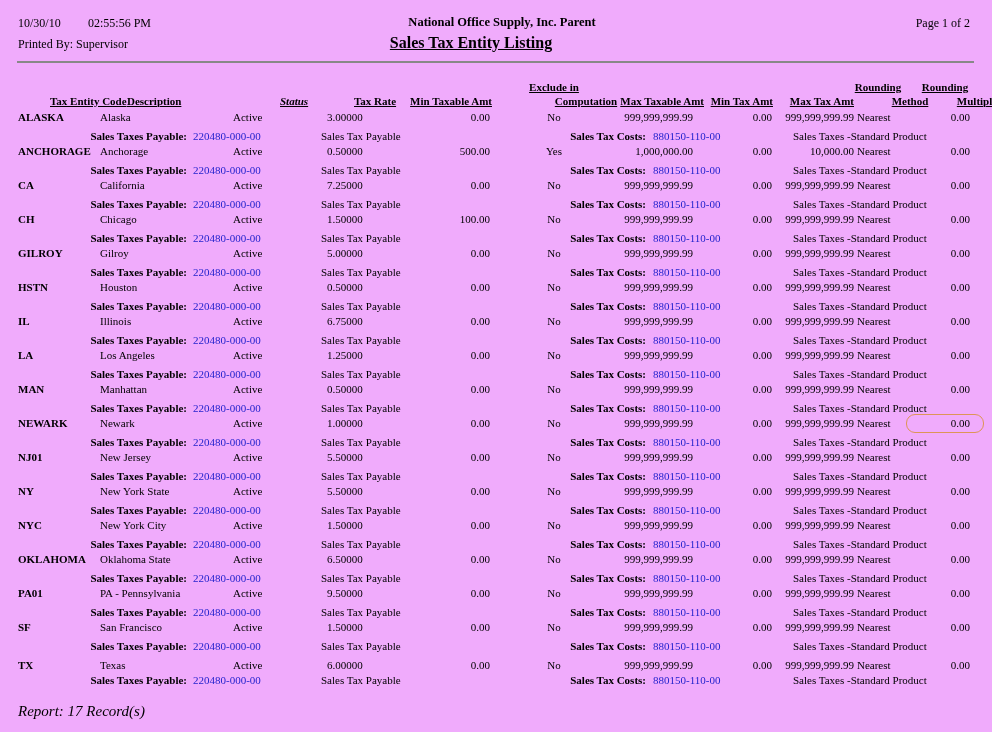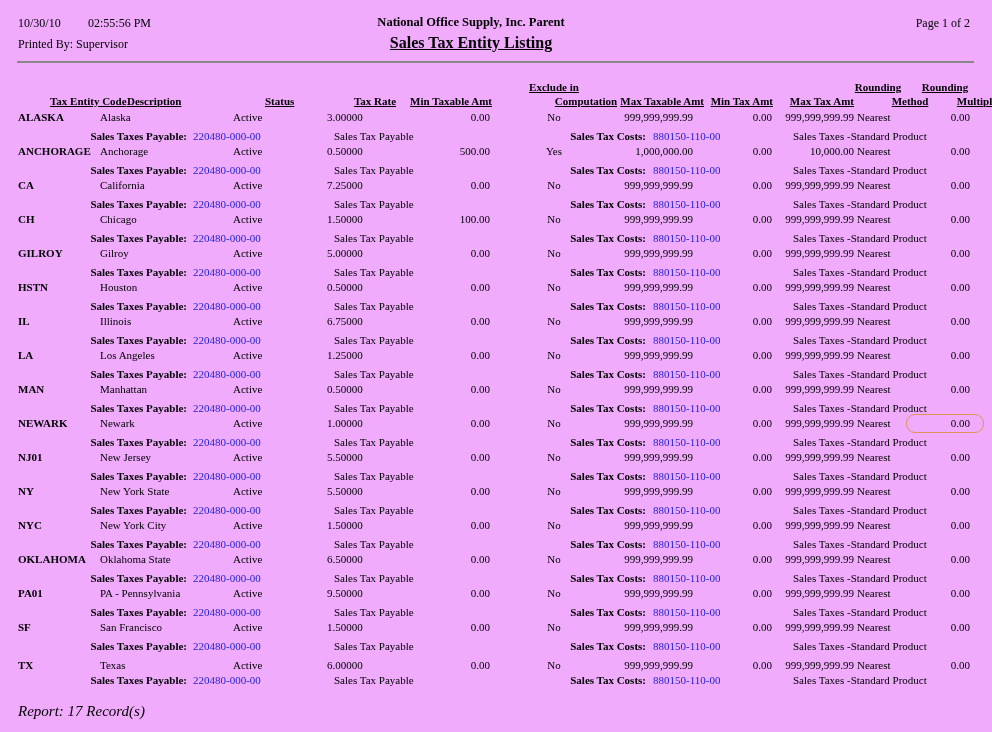--- a/index.html
+++ b/index.html
@@ -2,21 +2,21 @@
 <html><head>
 <meta charset="utf-8">
 <style>
   html,body{margin:0;padding:0;background:#fff;}
   .page{position:relative;width:992px;height:732px;background:#f0abfc;
         font-family:"Liberation Serif", serif;color:#000;overflow:hidden;}
   .abs{position:absolute;white-space:nowrap;}
   
   .hdr-small{font-size:12px;}
   .center-band{position:absolute;left:0;width:942px;text-align:center;}
-  .company{font-size:12.5px;font-weight:bold;}
+  .company{font-size:12.5px;font-weight:bold;padding-left:31px;}
   .report-title{font-size:16px;font-weight:bold;}
   .rule{position:absolute;left:17px;top:61px;width:957px;height:2px;background:#888888;}
   
   .colhead{font-size:11px;font-weight:bold;text-decoration:underline;}
   .h1{top:81px;} .h2{top:95px;margin-left:32px;}
   .cbox{text-align:center;}
   
   .cell{position:absolute;font-size:11px;line-height:12px;white-space:nowrap;}
   .row{position:absolute;left:0;top:0;width:992px;height:14px;}
   .c-code{left:18px;font-weight:bold;}
@@ -25,21 +25,21 @@
   .c-rate{left:327px;}
   .c-mintaxable{right:502px;}
   .c-exclude{left:512px;width:84px;text-align:center;}
   .c-maxtaxable{right:299px;}
   .c-mintax{right:220px;}
   .c-maxtax{right:138px;}
   .c-method{left:857px;}
   .c-multiple{right:22px;}
   .d-payable-label{right:805px;font-weight:bold;}
   .d-payable-acct{left:193px;}
-  .d-payable-desc{left:334px;}
+  .d-payable-desc{left:321px;}
   .d-costs-label{right:346px;font-weight:bold;}
   .d-costs-acct{left:653px;}
   .d-costs-desc{left:793px;}
   .acct-link{color:#2323cd;cursor:pointer;}
   .hl-box{position:absolute;left:906px;top:414px;width:78px;height:19px;
           border:1px solid #dd9556;border-radius:9px;box-sizing:border-box;}
   .footer-note{left:18px;top:703px;font-size:15px;font-style:italic;}
 </style>
 </head>
 <body>
@@ -49,21 +49,21 @@
   <span class="abs hdr-small" style="left:18px;top:16px;">10/30/10</span>
   <span class="abs hdr-small" style="left:88px;top:16px;">02:55:56 PM</span>
   <span class="abs hdr-small" style="left:18px;top:37px;">Printed By: Supervisor</span>
   <div class="center-band company" style="top:15px;">National Office Supply, Inc. Parent</div>
   <div class="center-band report-title" style="top:34px;text-decoration:underline;">Sales Tax Entity Listing</div>
   <span class="abs hdr-small" style="right:22px;top:16px;">Page 1 of 2</span>
   <div class="rule"></div>
 
   <span class="abs colhead h2" style="left:18px;">Tax Entity Code</span>
   <span class="abs colhead h2" style="left:95px;">Description</span>
-  <span class="abs colhead h2" style="left:233px;">Status</span>
+  <span class="abs colhead h2" style="left:248px;font-style:italic;">Status</span>
   <span class="abs colhead h2" style="left:322px;">Tax Rate</span>
   <span class="abs colhead h2" style="right:500px;">Min Taxable Amt</span>
   <span class="abs colhead h1 cbox" style="left:512px;width:84px;">Exclude in</span>
   <span class="abs colhead h2 cbox" style="left:512px;width:84px;">Computation</span>
   <span class="abs colhead h2" style="right:288px;text-align:center;">Max Taxable Amt</span>
   <span class="abs colhead h2" style="right:219px;">Min Tax Amt</span>
   <span class="abs colhead h2" style="right:138px;">Max Tax Amt</span>
   <span class="abs colhead h1 cbox" style="left:845px;width:66px;">Rounding</span>
   <span class="abs colhead h2 cbox" style="left:845px;width:66px;">Method</span>
   <span class="abs colhead h1 cbox" style="left:903px;width:84px;">Rounding</span>

